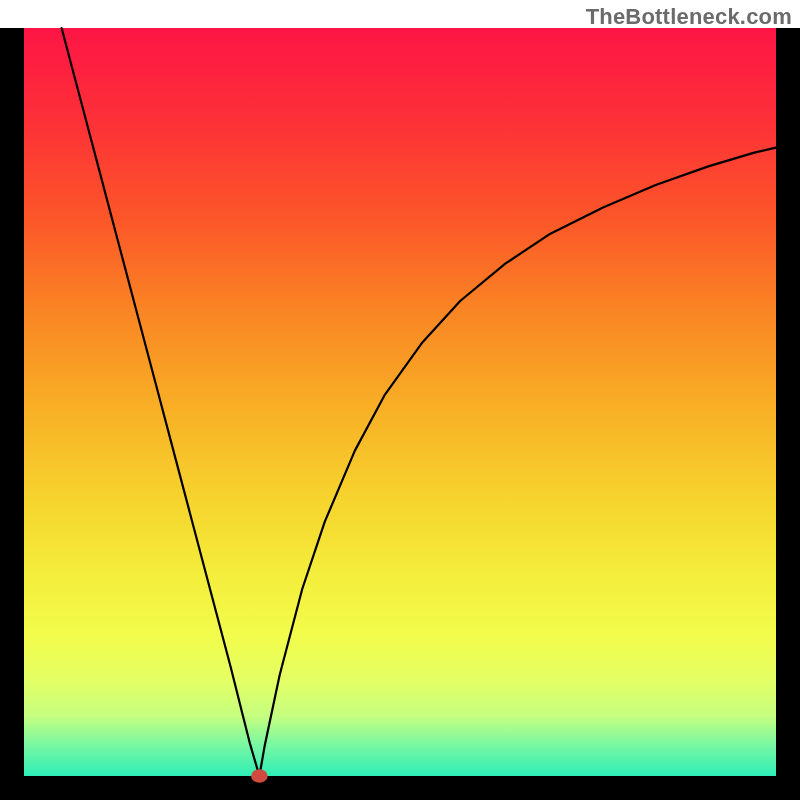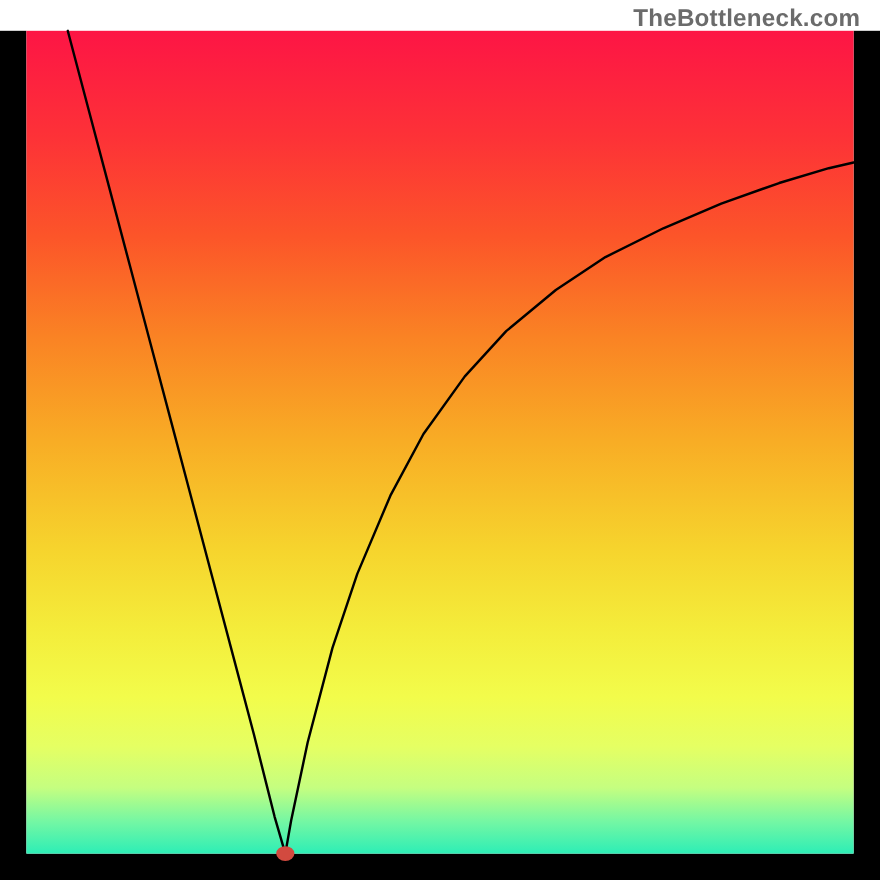--- a/index.html
+++ b/index.html
@@ -13,21 +13,21 @@
   }
   .container {
     position: relative;
     width: 800px;
     height: 800px;
     background: #ffffff;
   }
   .watermark {
     position: absolute;
     top: 4px;
-    right: 18px;
+    right: 8px;
     font-size: 22px;
     font-weight: 600;
     color: #6b6b6b;
     letter-spacing: 0.2px;
     z-index: 10;
   }
   svg {
     display: block;
   }
 </style>

